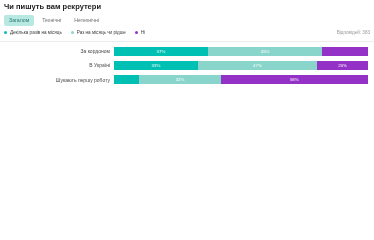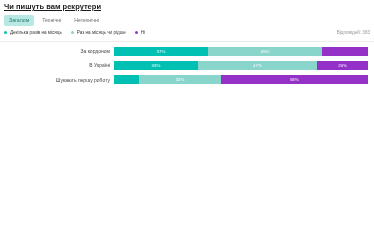--- a/index.html
+++ b/index.html
@@ -26,21 +26,20 @@
   
   .chart-title {
     position: absolute;
     left: 4px;
     top: 2px;
     font-size: 7.5px;
     font-weight: bold;
     color: #1b1b1b;
     letter-spacing: 0.02px;
     white-space: nowrap;
-    text-decoration: underline;
   }
 
   
   .tabs {
     position: absolute;
     left: 4px;
     top: 15px;
     display: flex;
     gap: 3px;
     align-items: stretch;

